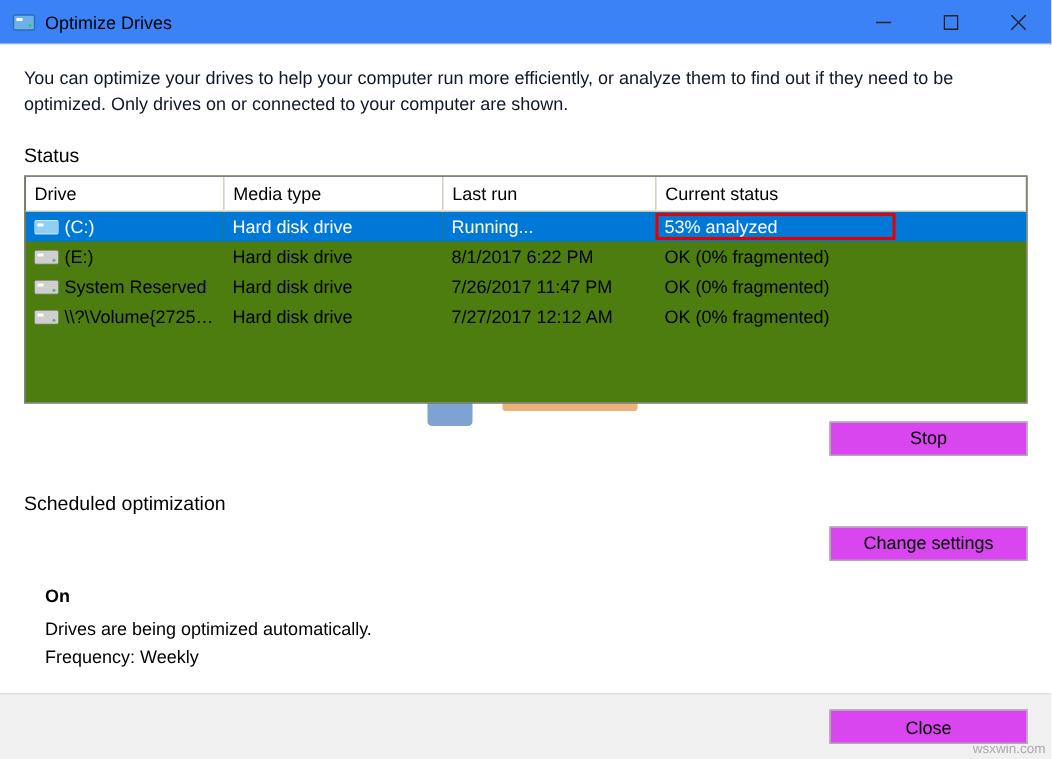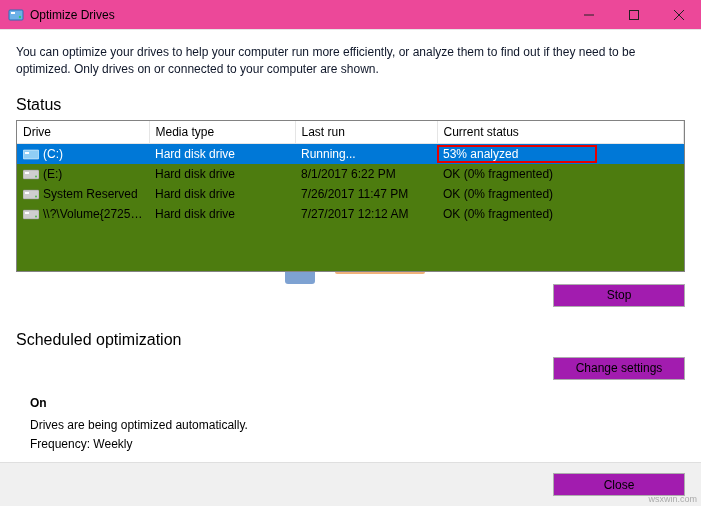--- a/index.html
+++ b/index.html
@@ -8,41 +8,41 @@
       font-size: 12px;
       background: #fff;
       width: 701px;
       height: 506px;
       color: #000;
       position: relative;
       overflow: hidden;
     }
     .titlebar {
       height: 30px;
-      background: #ec4899;
+      background: #3b82f6;
       border-bottom: 1px solid #e5e5e5;
       display: flex;
       align-items: center;
       padding-left: 8px;
     }
     .titlebar-icon {
       width: 16px; height: 16px;
       margin-right: 6px;
       display: flex; align-items: center; justify-content: center;
     }
     .titlebar-title { font-size: 12px; flex: 1; }
     .winbtns { display: flex; height: 100%; }
     .winbtn {
       width: 45px; height: 30px;
       display: flex; align-items: center; justify-content: center;
       color: #222;
     }
     .content { padding: 14px 16px 12px 16px; }
     .desc { font-size: 12px; line-height: 1.4; color: #0f172a; margin-bottom: 18px; }
-    .section-label { font-size: 16px; margin-bottom: 6px; }
+    .section-label { font-size: 13px; margin-bottom: 6px; }
     .table-wrap {
       border: 1px solid #828282;
       background: #4d7c0f;
       height: 152px;
       overflow: hidden;
       position: relative;
     }
     table { width: 100%; border-collapse: collapse; table-layout: fixed; }
     th {
       text-align: left;
@@ -70,21 +70,21 @@
     }
     .highlight-box {
       position: absolute;
       border: 2px solid #e60000;
       pointer-events: none;
     }
     .btn-row { display: flex; justify-content: flex-end; margin-top: 12px; gap: 8px; }
     .btn {
       min-width: 132px;
       height: 23px;
-      background: #a21caf;
+      background: #d946ef;
       border: 1px solid #adadad;
       font-size: 12px;
       font-family: inherit;
       cursor: pointer;
     }
     .sched { margin-top: 24px; }
     .sched-body { padding-left: 14px; margin-top: 8px; display: flex; }
     .sched-text { flex: 1; line-height: 1.55; margin-top: 37px; }
     .sched-text .on { font-weight: bold; margin-bottom: 4px; }
     .footer {

